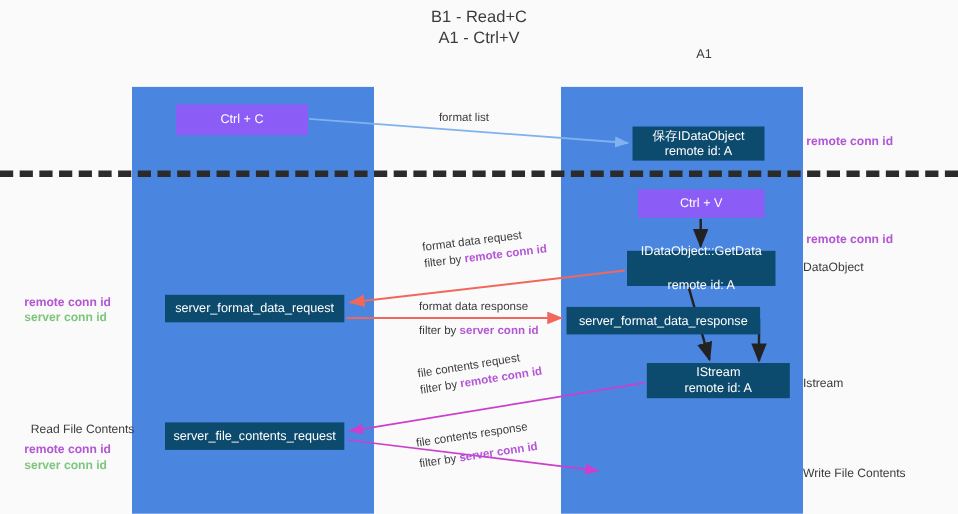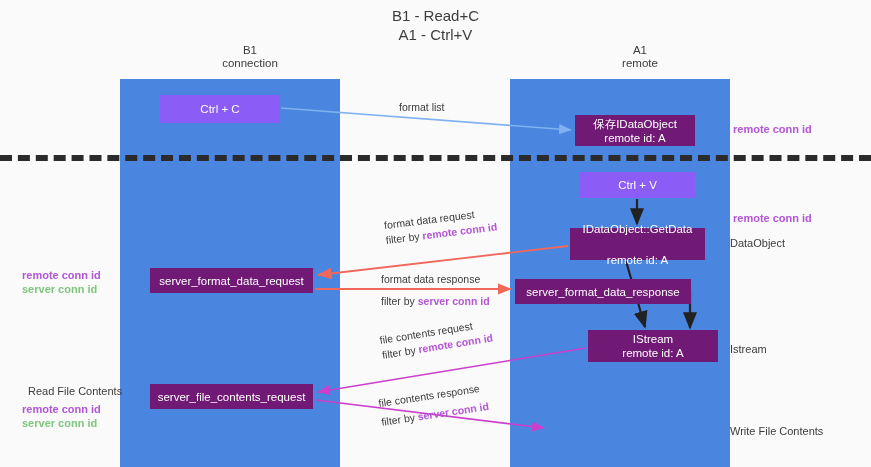--- a/index.html
+++ b/index.html
@@ -35,21 +35,21 @@
   
   .node{
     box-sizing:border-box;
     display:flex;flex-direction:column;
     align-items:center;justify-content:center;
     color:#ffffff;font-size:11.5px;line-height:14px;
     text-align:center;
     padding:3px 4px;
   }
   .green{background:#8b5cf6;}
-  .orange{background:#701a75;}
+  .orange{background:#0c4a6e;}
 
   #n-ctrlc{left:160px;top:95px;width:120px;height:28px;}
   #n-ctrlv{left:580px;top:172px;width:115px;height:26px;}
   #n-save-ido{left:575px;top:115px;width:120px;height:31px;}
   #n-getdata{left:570px;top:228px;width:135px;height:32px;gap:17px;}
   #n-istream{left:588px;top:330px;width:130px;height:32px;}
   #n-sfdreq{left:150px;top:268px;width:163px;height:25px;}
   #n-sfdres{left:515px;top:279px;width:176px;height:25px;}
   #n-sfcreq{left:150px;top:384px;width:163px;height:25px;}
   #n-sfcres{left:548px;top:418px;width:160px;height:25px;}
@@ -94,27 +94,22 @@
 </head>
 <body>
 
 <div id="stage">
 
   <div class="abs" id="title">
     <div>B1 - Read+C</div>
     <div>A1 - Ctrl+V</div>
   </div>
 
-  <div class="abs col-head" id="head-b1">
-    <div>B1</div>
-    <div>connection</div>
-  </div>
   <div class="abs col-head" id="head-a1">
     <div>A1</div>
-    <div>remote</div>
   </div>
 
   <div class="abs lane" id="lane-b1"></div>
   <div class="abs lane" id="lane-a1"></div>
 
   <svg id="wires" viewBox="0 0 871 467">
     <defs>
       <marker id="ah-blue" markerWidth="9" markerHeight="9" refX="7.5" refY="3.2" orient="auto">
         <path d="M0,0 L8,3.2 L0,6.4 z" fill="#7fb2ef"></path>
       </marker>

